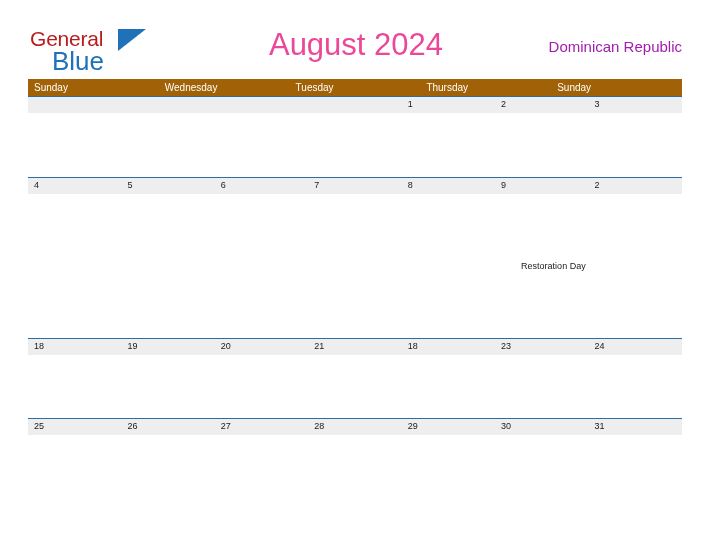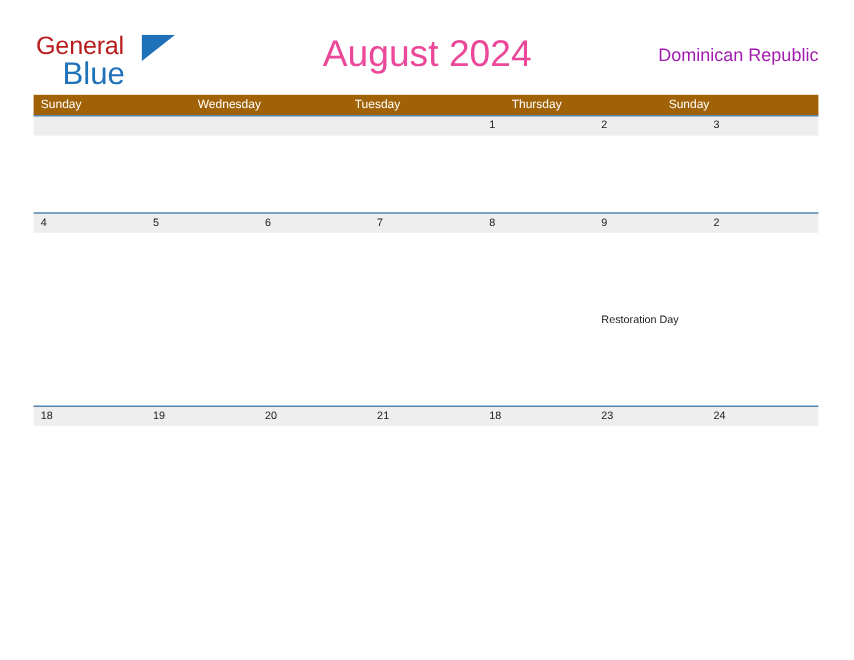--- a/index.html
+++ b/index.html
@@ -131,20 +131,21 @@
   }
 
   .events-band {
     display: flex;
   }
   .event-cell {
     flex: 1 1 0;
     padding-left: 6px;
     padding-top: 3px;
     box-sizing: border-box;
+    margin-left: 20px;
   }
   .event-text {
     font-size: 9px;
     line-height: 12px;
     color: #1a1a1a;
     display: block;
   }
 </style>
 </head>
 <body>
@@ -302,20 +303,29 @@
       <div class="event-cell">
           <span class="event-text"></span>
         </div>
       <div class="event-cell">
           <span class="event-text"></span>
         </div>
     </div>
   </div>
 
   <div class="week-row last">
+    <div class="daynum-band">
+      <div class="daynum-cell">25</div>
+      <div class="daynum-cell">26</div>
+      <div class="daynum-cell">27</div>
+      <div class="daynum-cell">28</div>
+      <div class="daynum-cell">29</div>
+      <div class="daynum-cell">30</div>
+      <div class="daynum-cell">31</div>
+    </div>
     <div class="events-band">
       <div class="event-cell">
           <span class="event-text"></span>
         </div>
       <div class="event-cell">
           <span class="event-text"></span>
         </div>
       <div class="event-cell">
           <span class="event-text"></span>
         </div>

